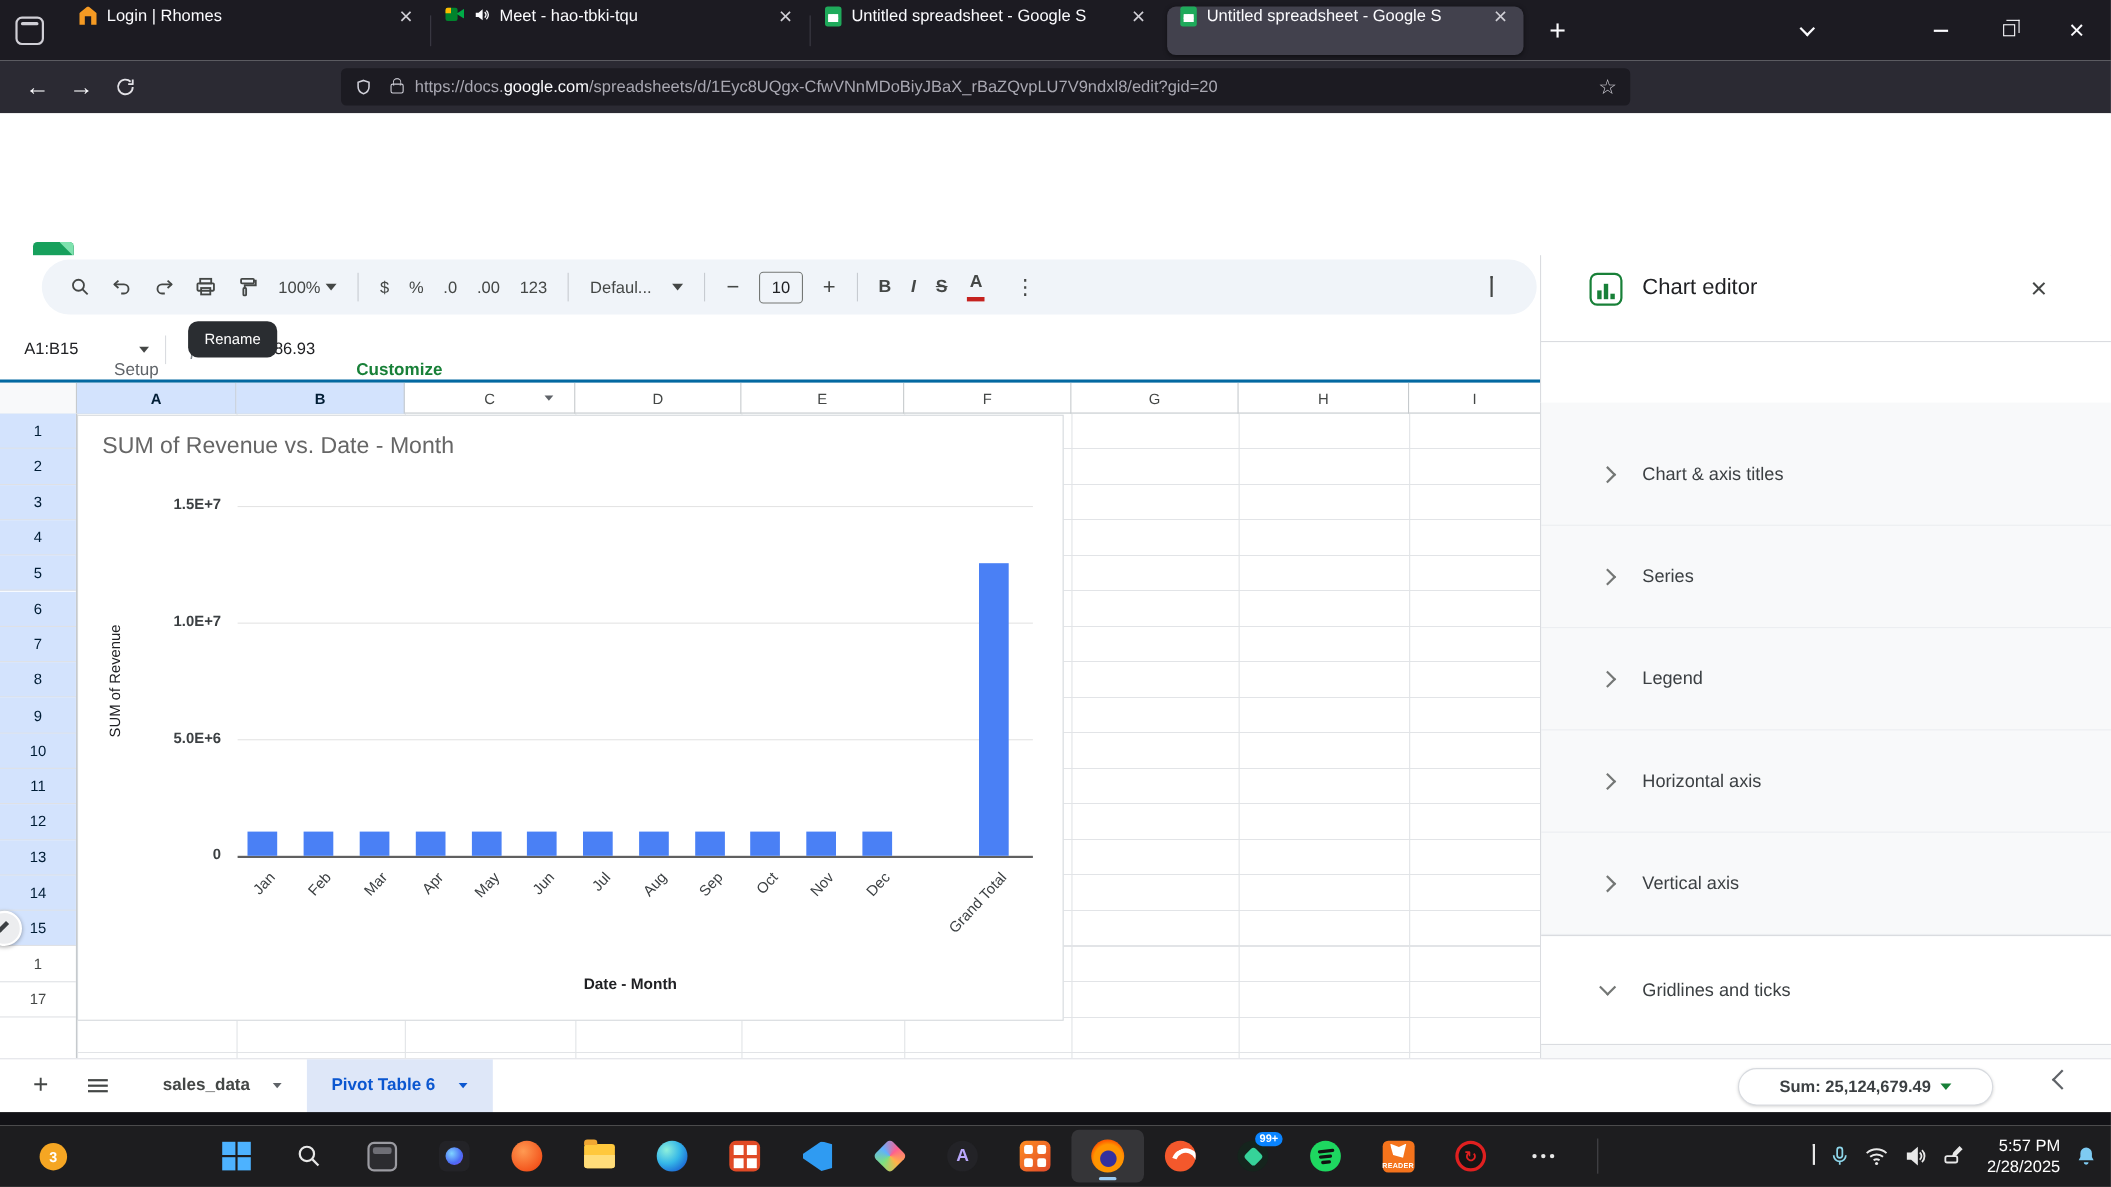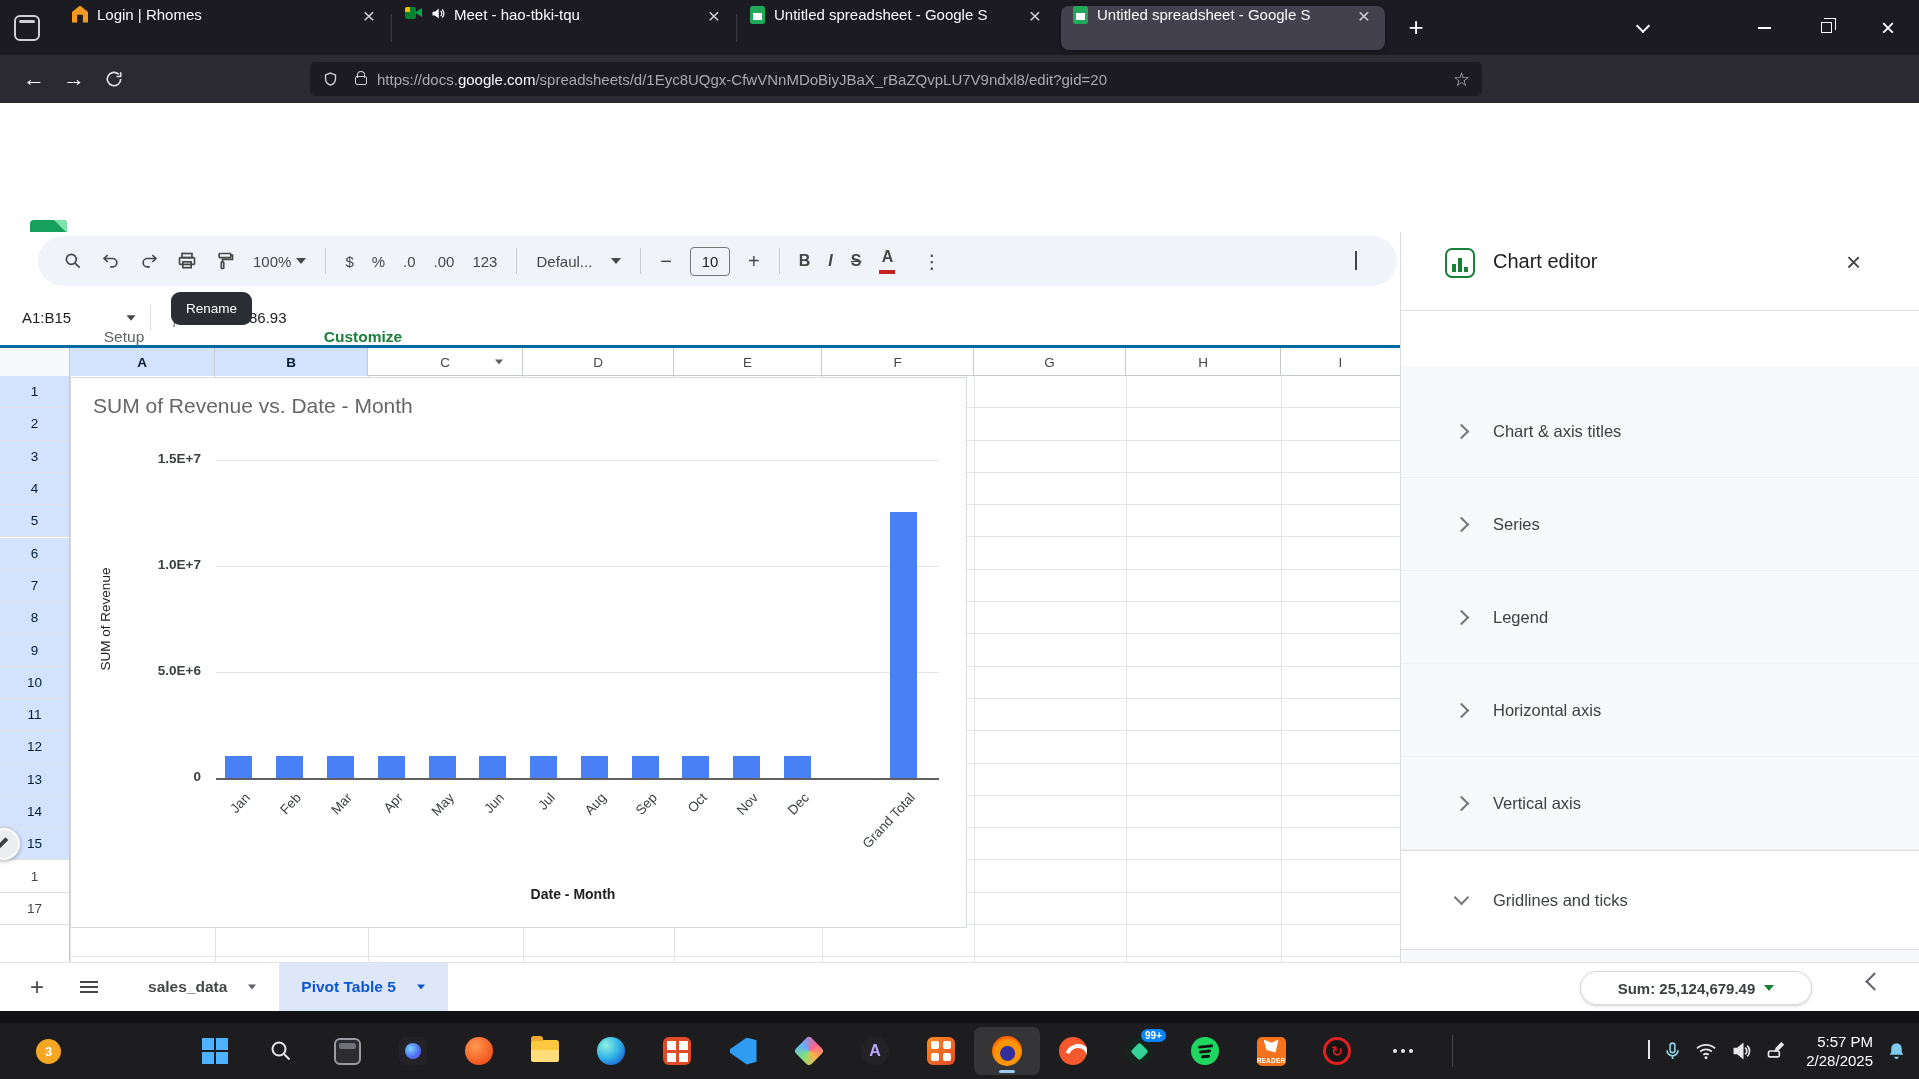--- a/index.html
+++ b/index.html
@@ -560,21 +560,21 @@
   </div>
 
   <div id="bottombar">
     <div class="bbi">+</div>
     <div class="hamb"></div>
     <div class="sheettab" style="margin-left:28px">
       <span>sales_data</span>
         <span class="caret" style="transform:scale(.8);border-top-color:#5f6368"></span>
     </div>
     <div class="sheettab active">
-      <span>Pivot Table 5</span>
+      <span>Pivot Table 6</span>
         <span class="caret" style="transform:scale(.8)"></span>
     </div>
     <div id="sumpill">
       <span>Sum: 25,124,679.49</span>
         <span class="caret"></span>
     </div>
     <div id="collapser"></div>
   </div>
 
   <div id="windowgap"></div>

